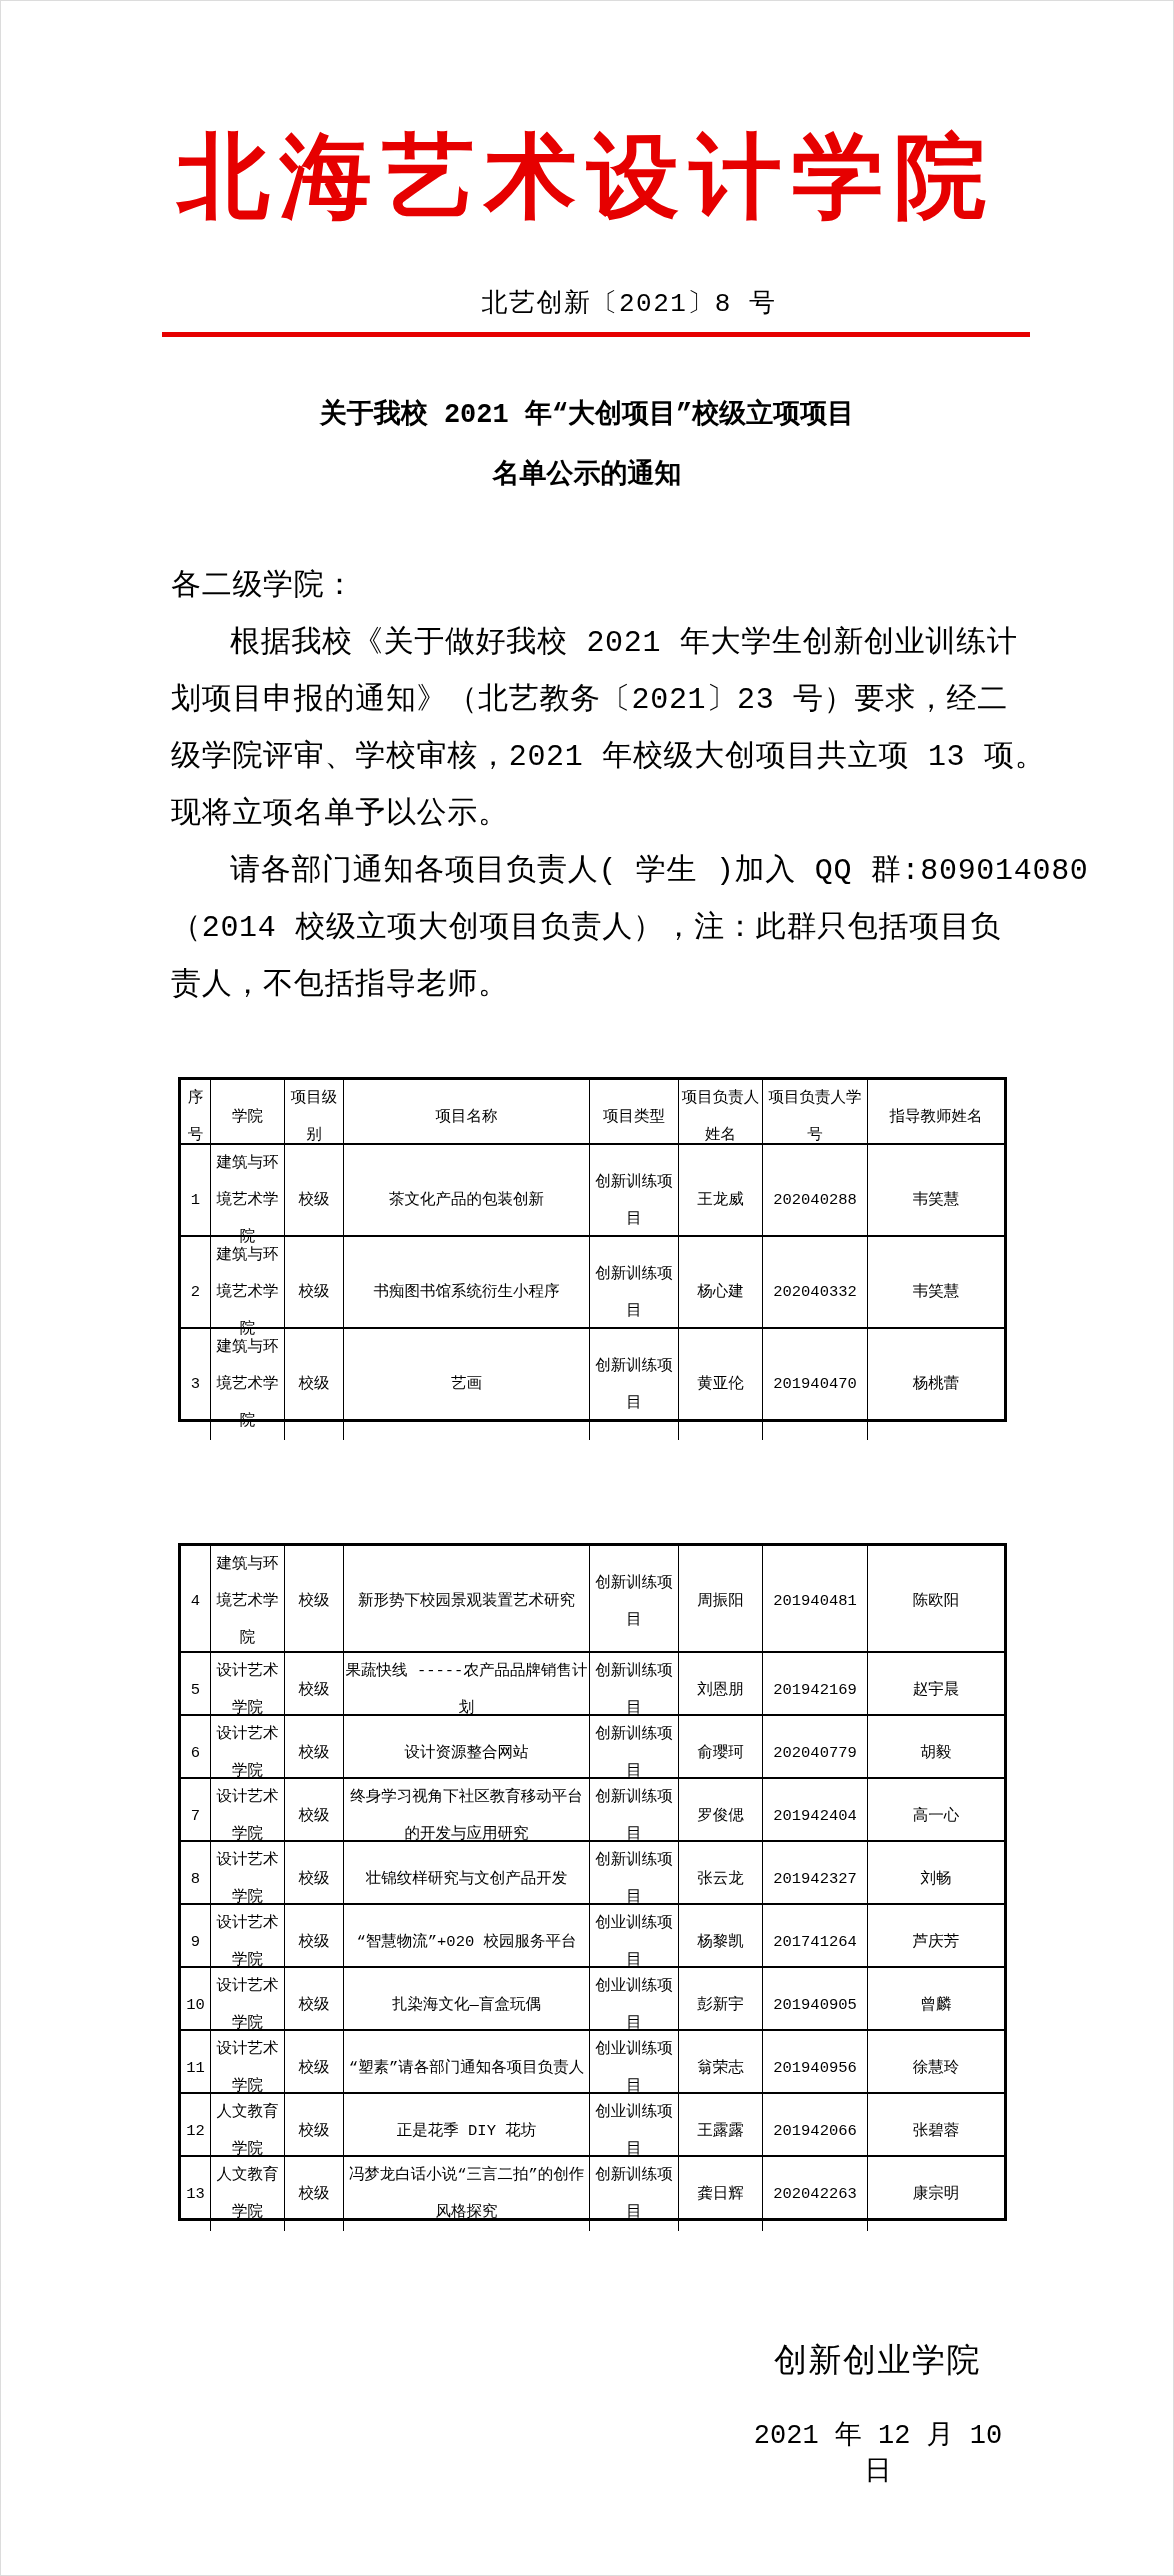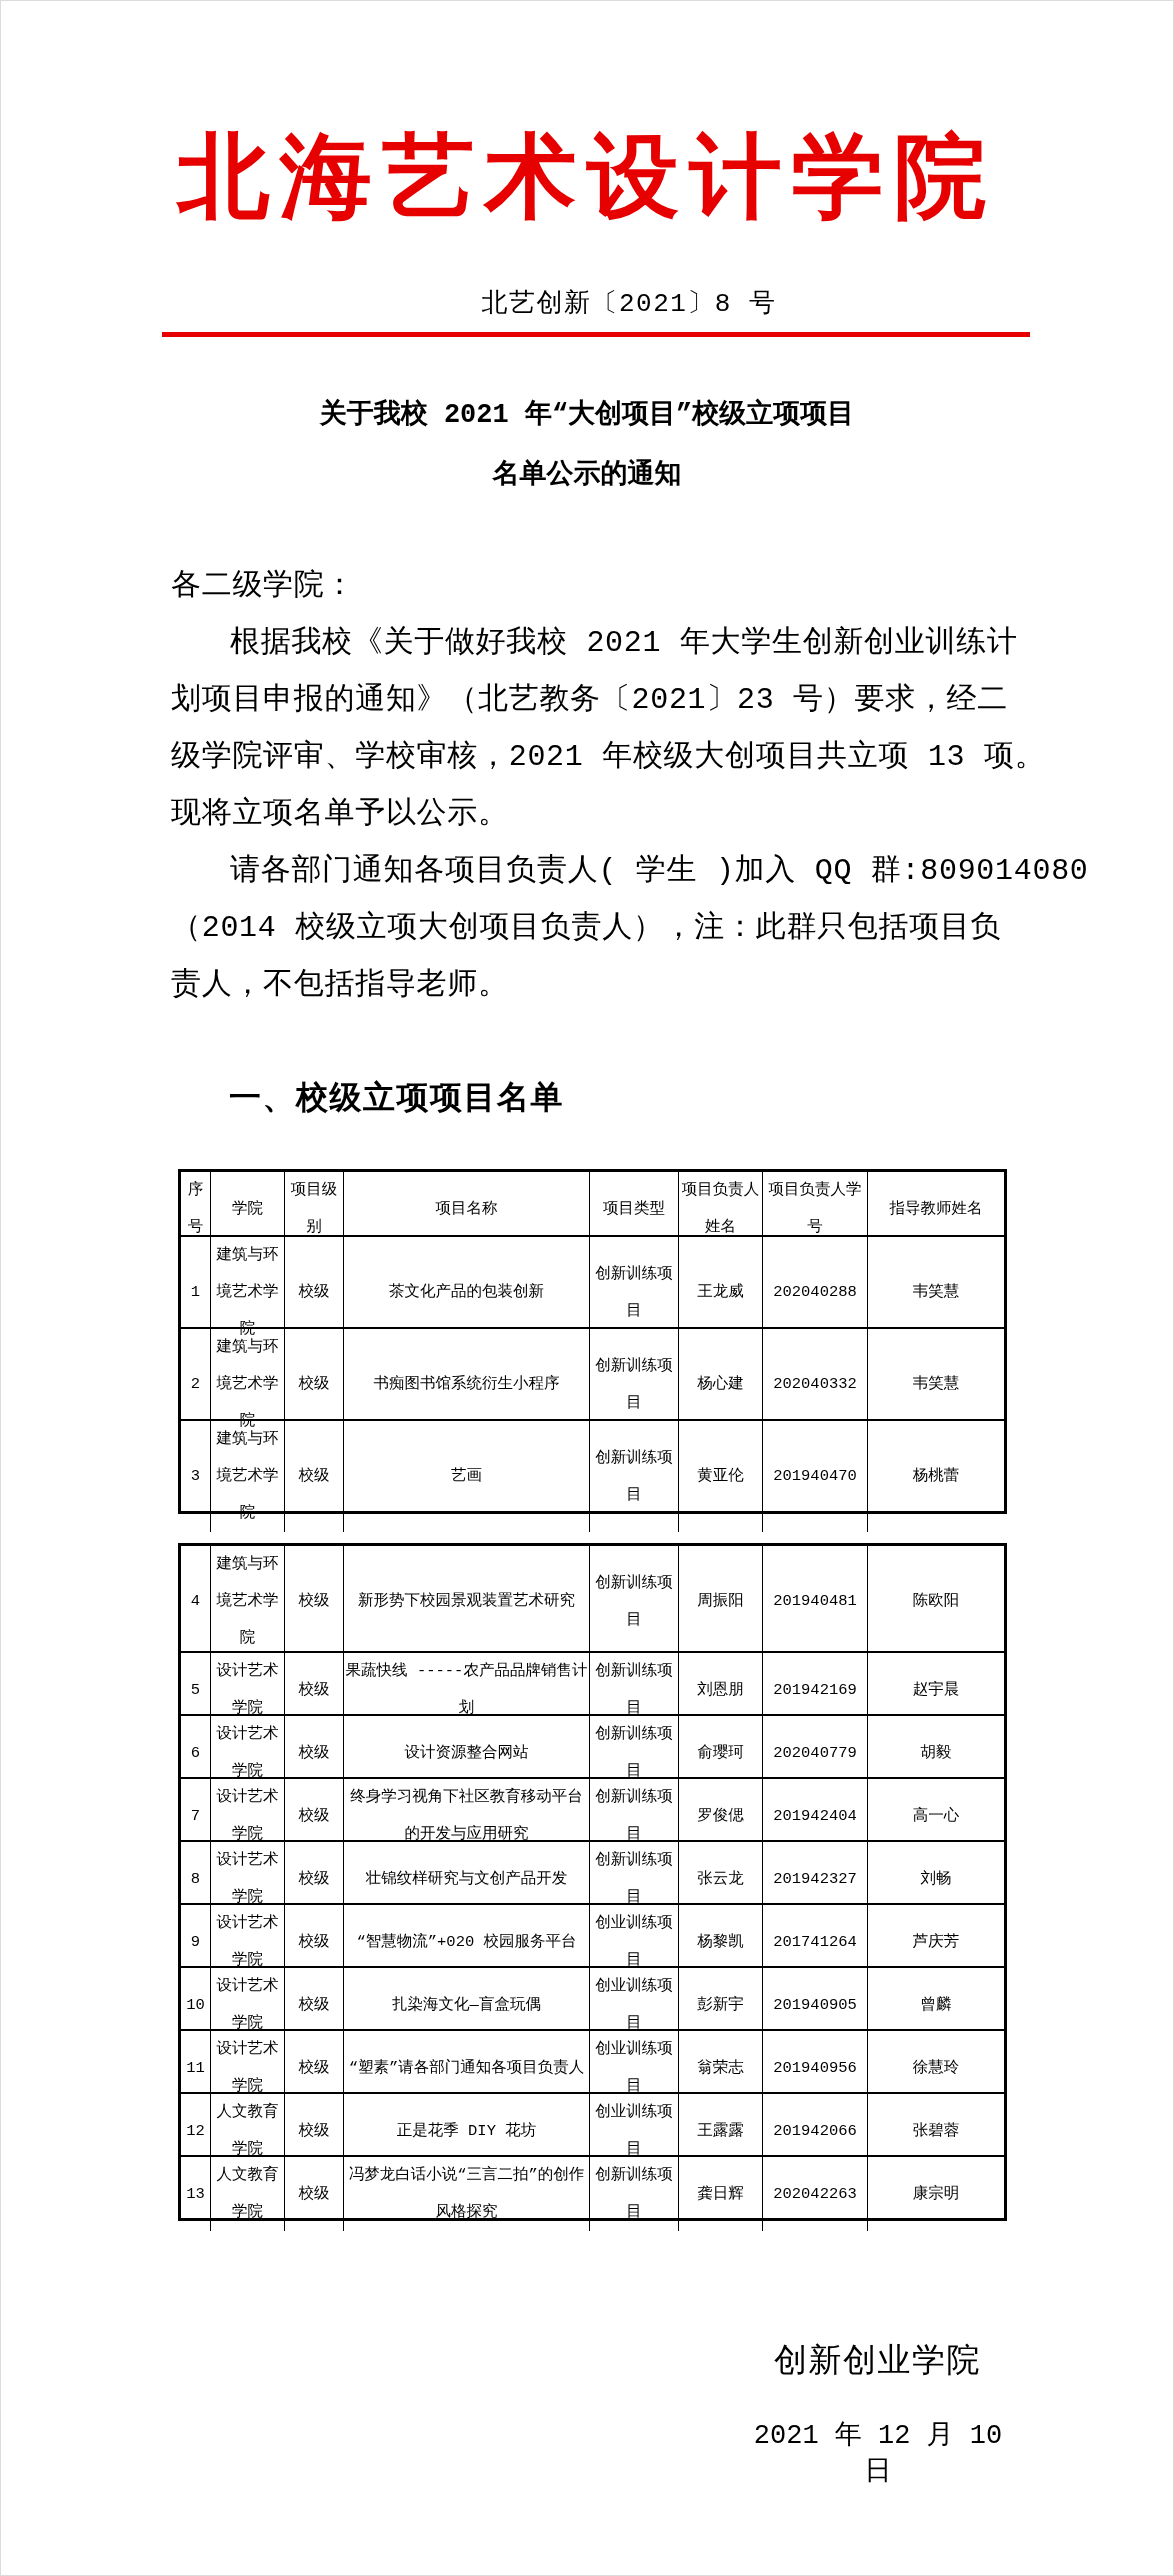--- a/index.html
+++ b/index.html
@@ -37,21 +37,21 @@
   
   .section-heading {
     position:absolute; top:1075px; left:228px;
     font-size:32px; font-weight:bold; letter-spacing:1.5px;
   }
   
   .dtable {
     position:absolute; left:177px; width:829px;
     border:3px solid #000; box-sizing:border-box; background:#fff;
   }
-  .t1 { top:1168px; }
+  .t1 { top:1076px; }
   .t2 { top:1542px; }
   .trow {
     display:grid;
     grid-template-columns:30px 74px 59px 246px 89px 84px 105px 136px;
     border-bottom:2.2px solid #000;
   }
   .t1 .trow.header { height:63px; }
   .t1 .tbody .trow { height:90px; }
   .t2 .tbody .trow { height:61px; }
   .t2 .tbody .trow:first-child { height:105px; }

